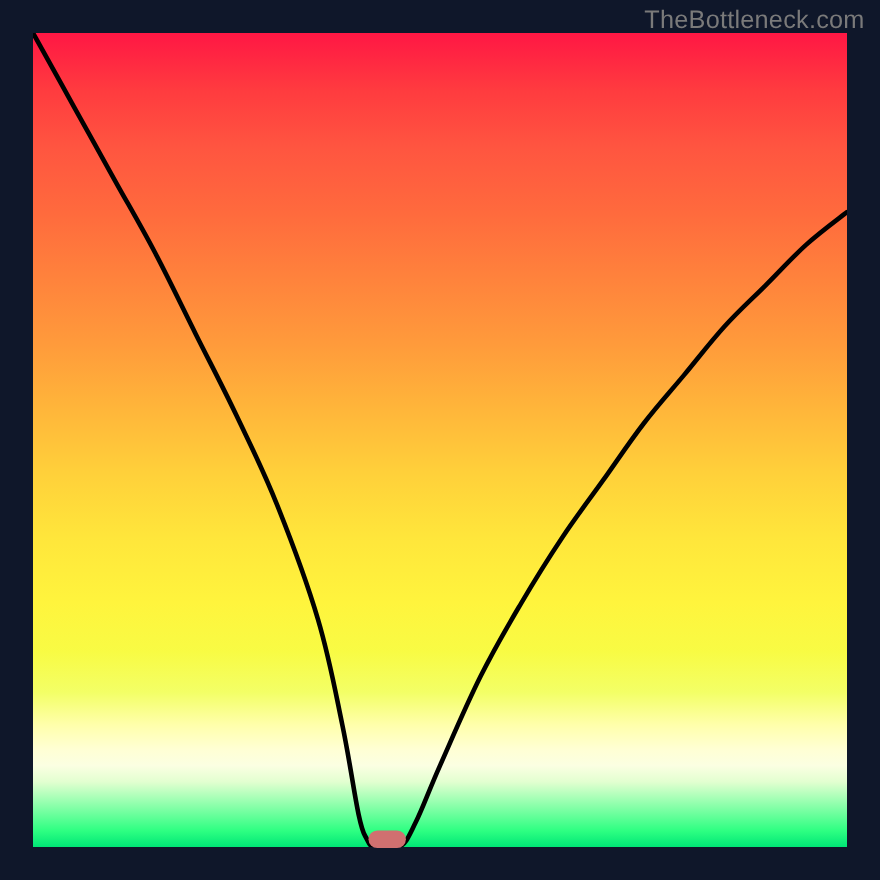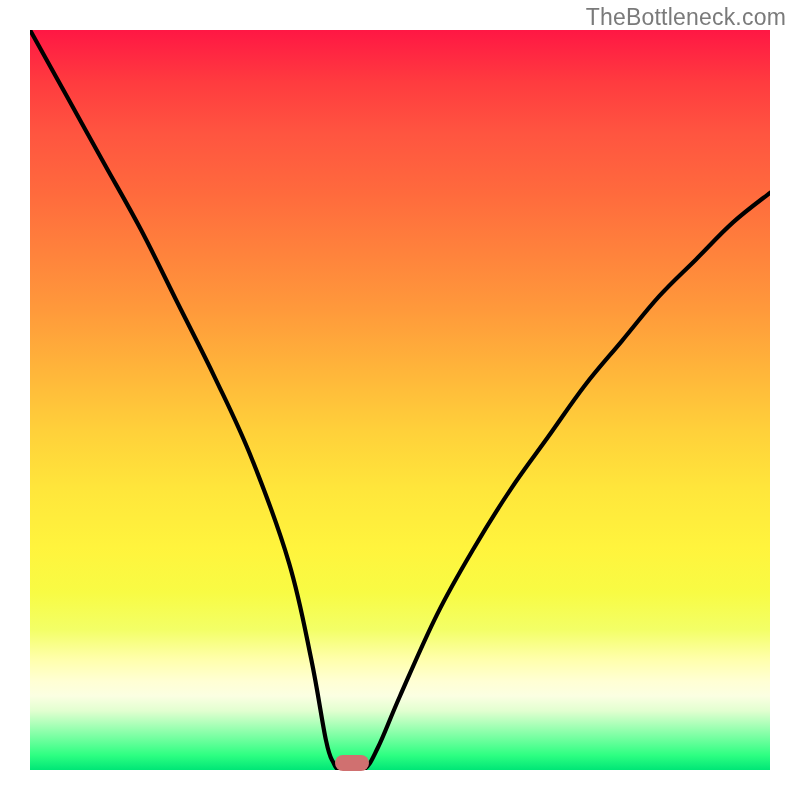--- a/index.html
+++ b/index.html
@@ -10,21 +10,21 @@
     background: #000;
     overflow: hidden;
     font-family: Arial, Helvetica, sans-serif;
   }
   .frame {
     position: absolute;
     top: 0;
     left: 0;
     width: 800px;
     height: 800px;
-    background: #ffffff;
+    background: #0f172a;
   }
   .plot-area {
     position: absolute;
     top: 30px;
     left: 30px;
     width: 740px;
     height: 740px;
     background: linear-gradient(
       to bottom,
       #ff1744 0%,

